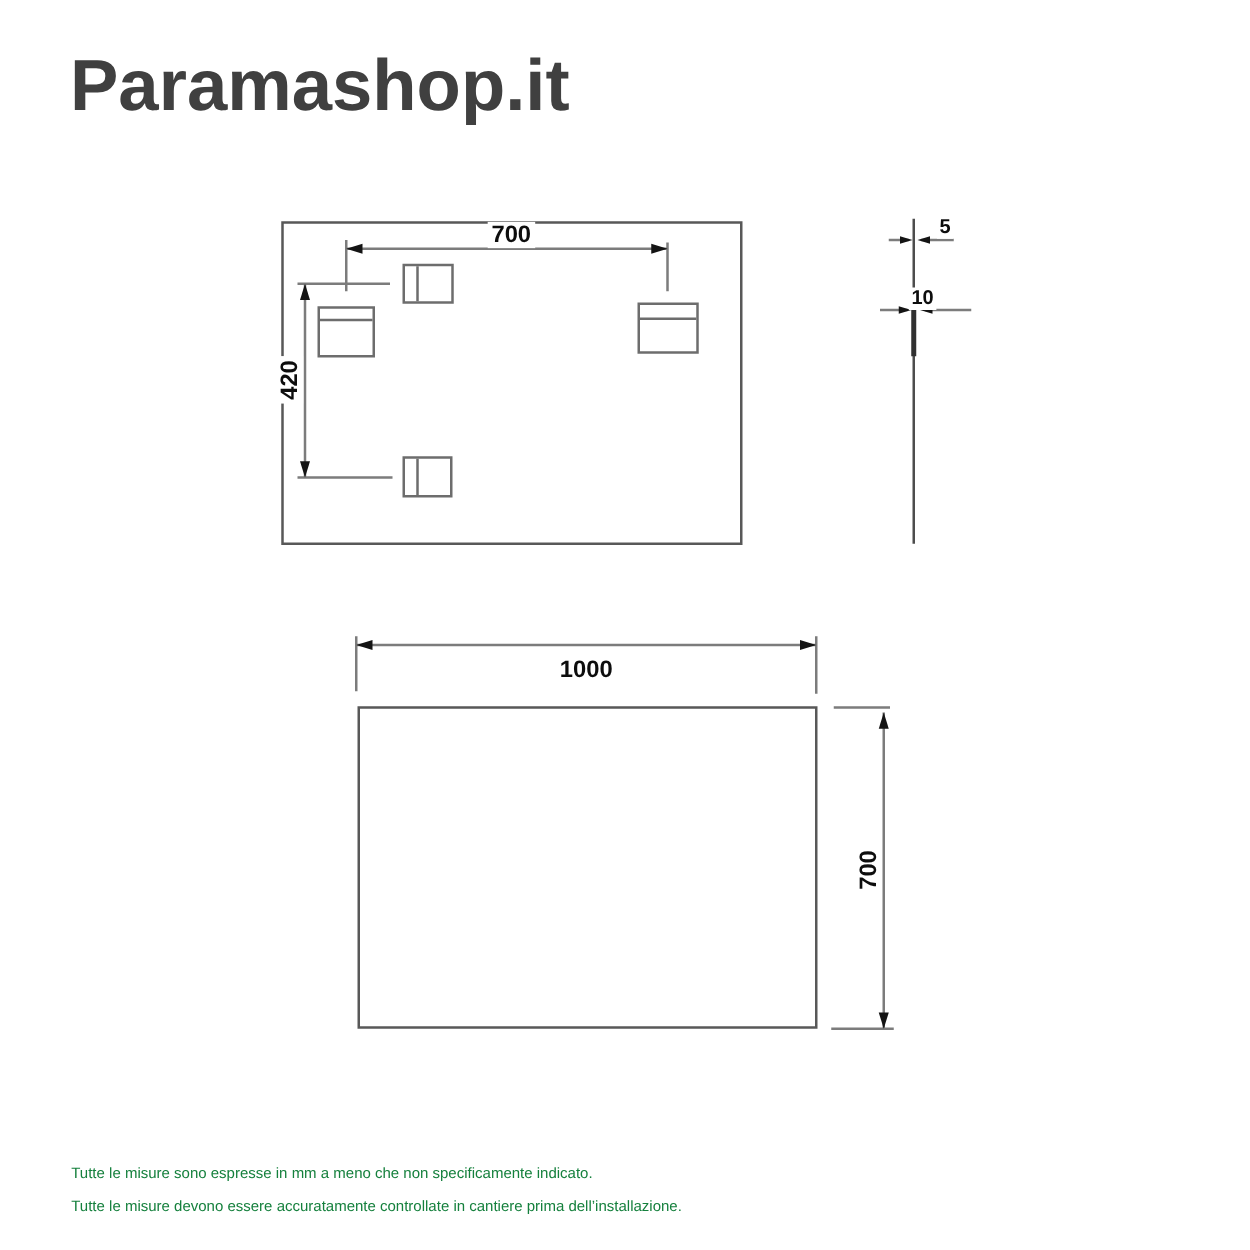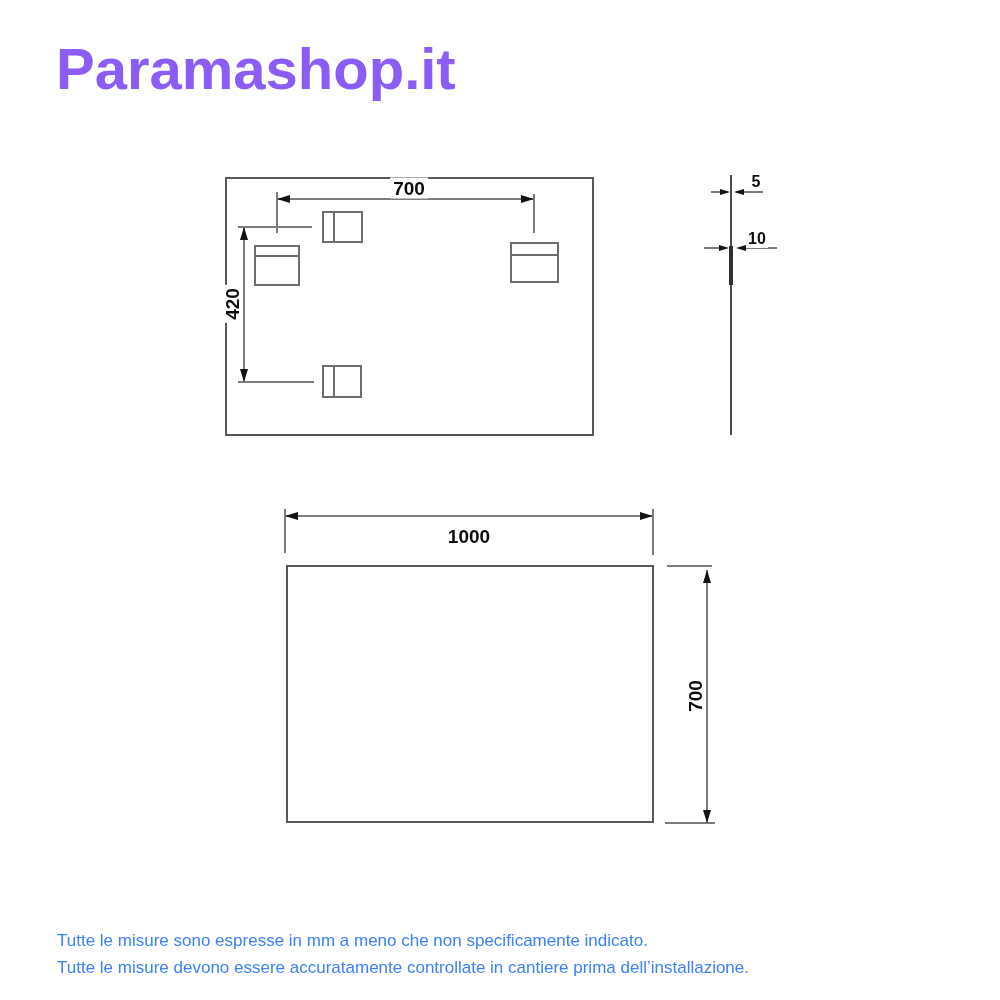--- a/index.html
+++ b/index.html
@@ -1,20 +1,20 @@
 <!DOCTYPE html>
 <html><head>
 <meta charset="utf-8">
 <style>
   html,body{margin:0;padding:0;background:#fff;}
   #canvas{position:relative;width:1000px;height:1000px;background:#ffffff;overflow:hidden;
           font-family:"Liberation Sans",sans-serif;}
   
   #logo{position:absolute;left:56px;top:40px;font-size:58px;font-weight:800;
-        letter-spacing:0px;color:#8b5cf6;line-height:1;}
+        letter-spacing:0px;color:#404040;line-height:1;}
   
   .rect{position:absolute;border:2px solid #585858;background:#fff;box-sizing:border-box;}
   .bracket{position:absolute;border:2px solid #6d6d6d;background:#fff;box-sizing:border-box;}
   .bracket .split-v{position:absolute;top:0;bottom:0;width:2px;background:#6d6d6d;}
   .bracket .split-h{position:absolute;left:0;right:0;height:2px;background:#6d6d6d;}
   
   .hline{position:absolute;height:2px;background:#7c7c7c;}
   .vline{position:absolute;width:2px;background:#7c7c7c;}
   
   .arr{position:absolute;width:0;height:0;}
@@ -26,21 +26,21 @@
   .arr.sm-left {border-top:3px solid transparent;border-bottom:3px solid transparent;border-right:10px solid #141414;border-left:none;}
   
   .dimlabel{position:absolute;transform:translate(-50%,-50%);background:#fff;color:#0d0d0d;
             font-weight:bold;font-size:19px;line-height:1;padding:1px 3px;white-space:nowrap;}
   .dimlabel.rot{transform:translate(-50%,-50%) rotate(-90deg);}
   .dimlabel.small{font-size:16px;padding:1px 2px;}
   
   #profile-line{position:absolute;left:730px;top:175px;width:2px;height:260px;background:#4d4d4d;}
   #profile-bracket{position:absolute;left:729px;top:246px;width:4px;height:39px;background:#303030;}
   
-  .note{position:absolute;left:57px;color:#3b82f6;font-size:17px;line-height:1;white-space:nowrap;}
+  .note{position:absolute;left:57px;color:#15803d;font-size:12px;line-height:1;white-space:nowrap;}
 </style>
 </head>
 <body>
 
 <div id="canvas">
 
   <div id="logo">Paramashop.it</div>
 
   <div>
     <div class="rect" style="left:225px;top:177px;width:369px;height:259px;"></div>
@@ -80,21 +80,21 @@
     <div class="hline" style="left:711px;top:191px;width:16px;"></div>
     <div class="hline" style="left:737px;top:191px;width:26px;"></div>
     <div class="arr sm-right" style="left:720px;top:189px;"></div>
     <div class="arr sm-left" style="left:734px;top:189px;"></div>
     <div class="dimlabel small" style="left:756px;top:182px;">5</div>
 
     <div class="hline" style="left:704px;top:247px;width:22px;"></div>
     <div class="hline" style="left:740px;top:247px;width:37px;"></div>
     <div class="arr sm-right" style="left:719px;top:245px;"></div>
     <div class="arr sm-left" style="left:736px;top:245px;"></div>
-    <div class="dimlabel small" style="left:757px;top:239px;">10</div>
+    <div class="dimlabel small" style="left:738px;top:239px;">10</div>
   </div>
 
   <div>
     <div class="rect" style="left:286px;top:565px;width:368px;height:258px;"></div>
 
     <div class="vline" style="left:284px;top:509px;height:44px;"></div>
     <div class="vline" style="left:652px;top:509px;height:46px;"></div>
     <div class="hline" style="left:285px;top:515px;width:368px;"></div>
     <div class="arr arr-left" style="left:285px;top:512px;"></div>
     <div class="arr arr-right" style="left:640px;top:512px;"></div>

